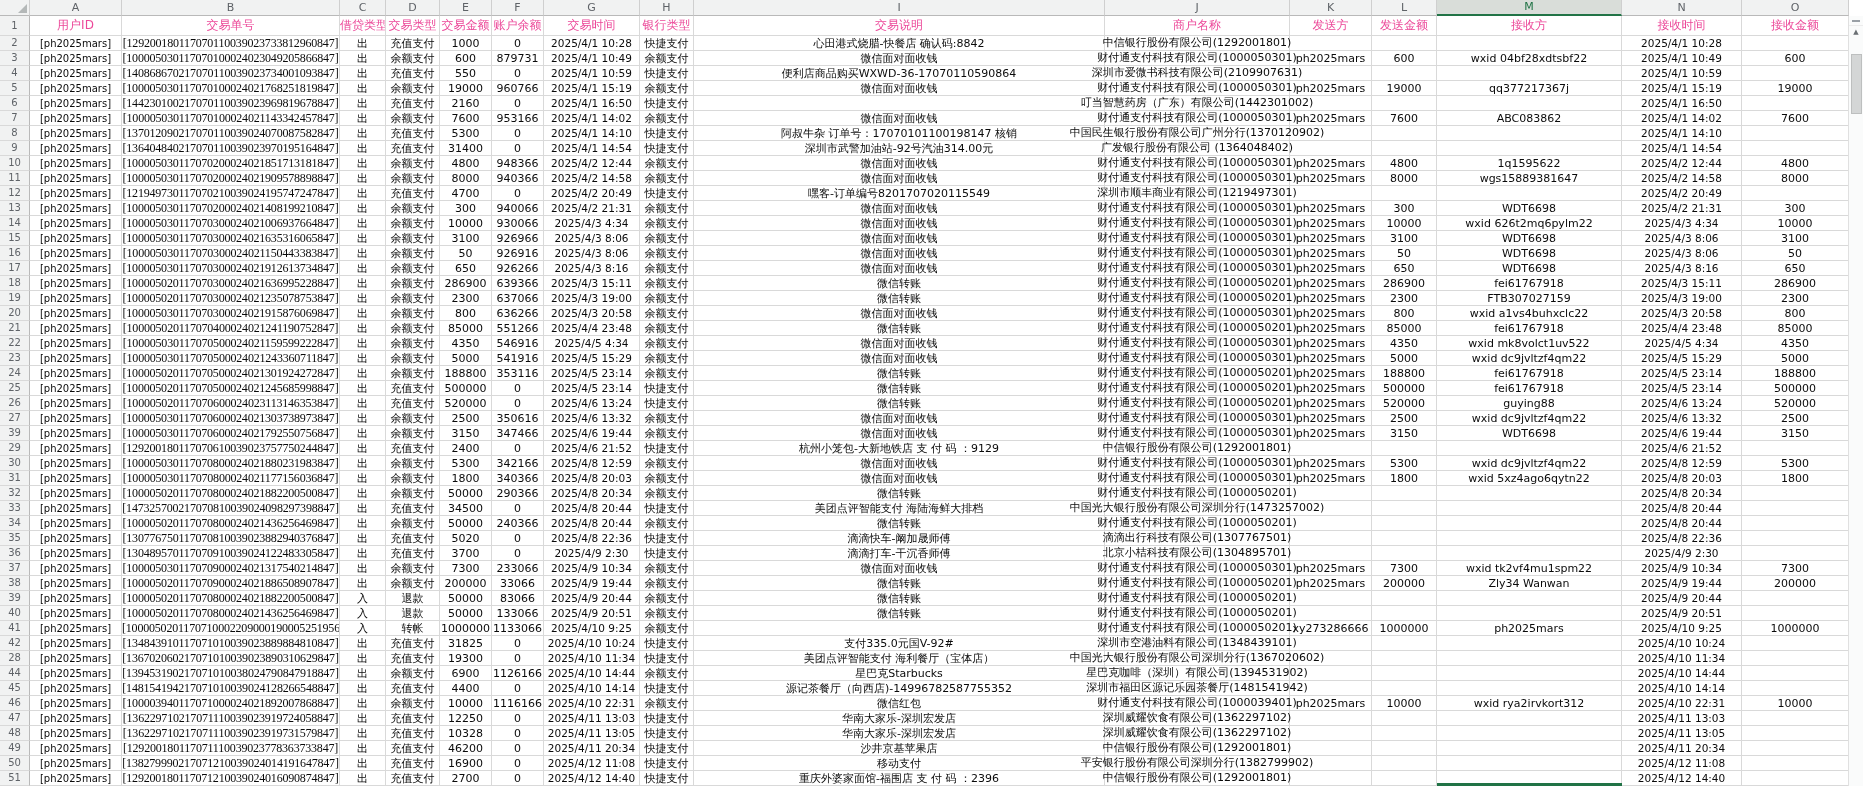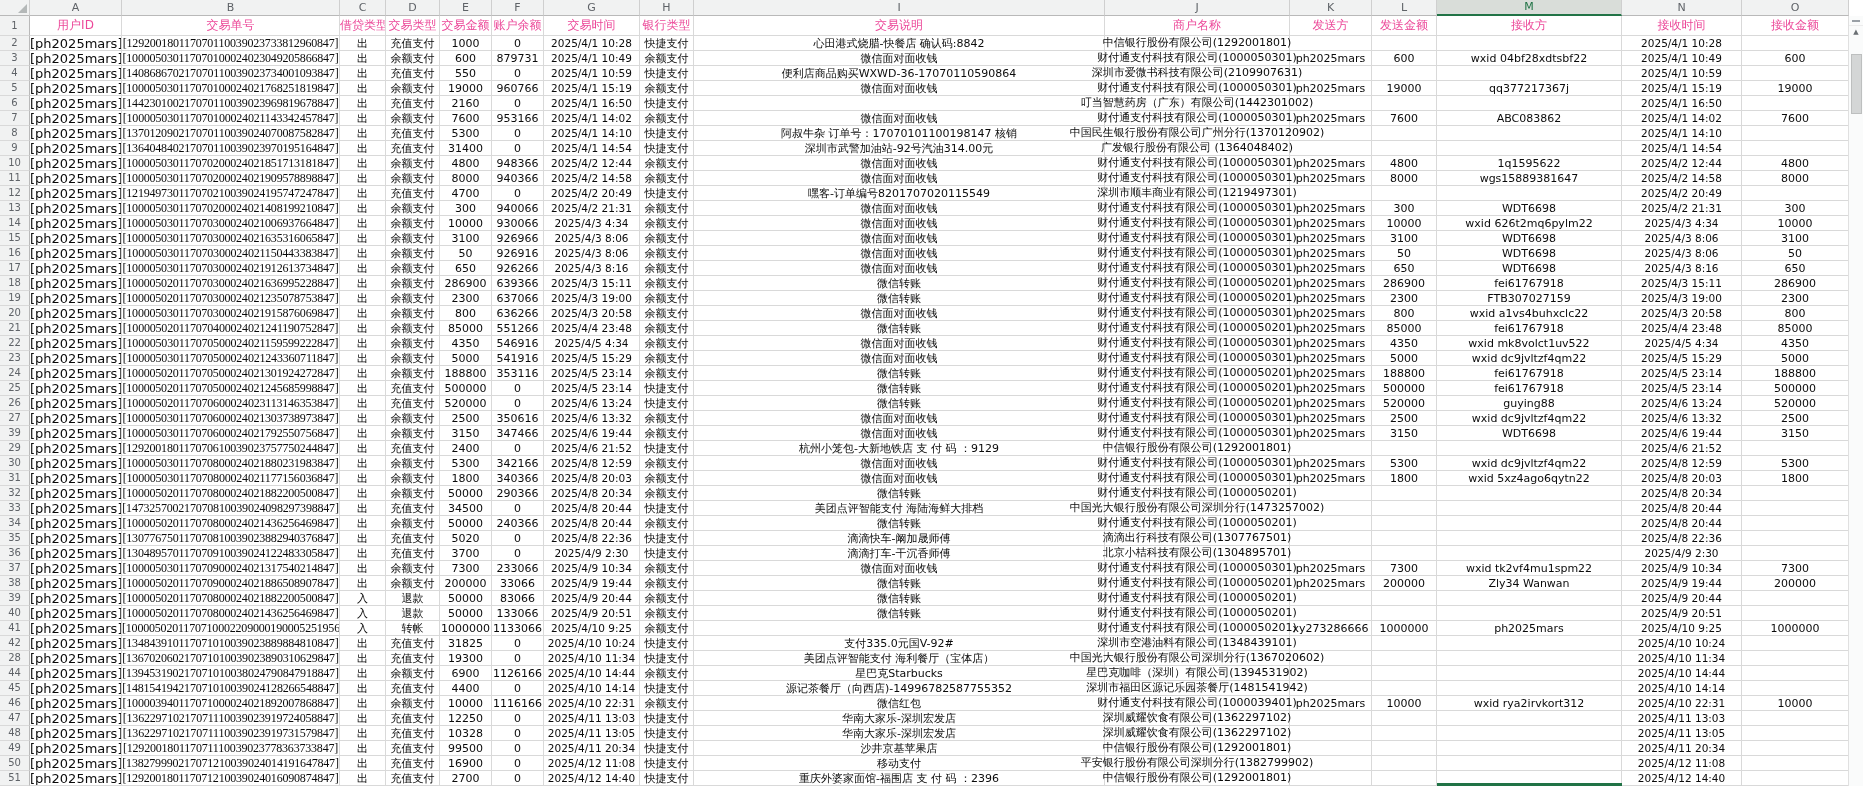--- a/index.html
+++ b/index.html
@@ -16,21 +16,21 @@
   .tri{position:absolute;right:2px;bottom:2px;width:0;height:0;
        border-left:9px solid transparent;border-bottom:9px solid #b4b8b8;}
   td.rownum{height:15px;background:#f1f2f2;border-right:1px solid #b9b9b9;
             border-bottom:1px solid #d9d9d9;color:#5f6368;font-size:10px;
             text-align:center;line-height:14px;}
   td.hcell{height:20px;background:#fff;font-size:12px;color:#ec4899;text-align:center;
            border-right:1px solid #d9d9d9;border-bottom:1px solid #d9d9d9;line-height:19px;}
   td.cell{height:15px;background:#fff;font-size:11px;color:#0a0a0a;text-align:center;
           border-right:1px solid #d9d9d9;border-bottom:1px solid #d9d9d9;line-height:13px;}
   td.col-B{font-size:12px;letter-spacing:-0.2px;font-family:Liberation Serif, serif;}
-  td.col-A{font-size:13px;}
+  td.col-A{font-size:10px;}
   td.col-G,td.col-N{font-size:10.5px;}
   td.spill{overflow:visible;position:relative;}
   td.spill .sp{position:absolute;left:50%;top:0;transform:translateX(-50%);
                white-space:nowrap;z-index:2;line-height:13px;}
   .vscroll{position:absolute;right:0;top:16px;bottom:0;width:14px;background:#fafbfb;
            border-left:1px solid #e0e0e0;}
   .split{height:9px;display:flex;align-items:center;justify-content:center;
          border-bottom:1px solid #ececec;}
   .split .bar{width:8px;height:2px;background:#9aa0a6;}
   .uparrow{height:13px;font-size:7px;color:#6a6f73;text-align:center;line-height:13px;}
@@ -1040,21 +1040,21 @@
           <td class="cell col-M"></td>
           <td class="cell col-N">2025/4/11 13:05</td>
           <td class="cell col-O"></td>
         </tr>
         <tr>
           <td class="rownum">49</td>
           <td class="cell col-A">[ph2025mars]</td>
           <td class="cell col-B">[129200180117071110039023778363733847]</td>
           <td class="cell col-C">出</td>
           <td class="cell col-D">充值支付</td>
-          <td class="cell col-E">99500</td>
+          <td class="cell col-E">46200</td>
           <td class="cell col-F">0</td>
           <td class="cell col-G">2025/4/11 20:34</td>
           <td class="cell col-H">快捷支付</td>
           <td class="cell col-I">沙井京基苹果店</td>
           <td class="cell col-J spill">
             <div class="sp">中信银行股份有限公司(1292001801)</div>
           </td>
           <td class="cell col-K"></td>
           <td class="cell col-L"></td>
           <td class="cell col-M"></td>

